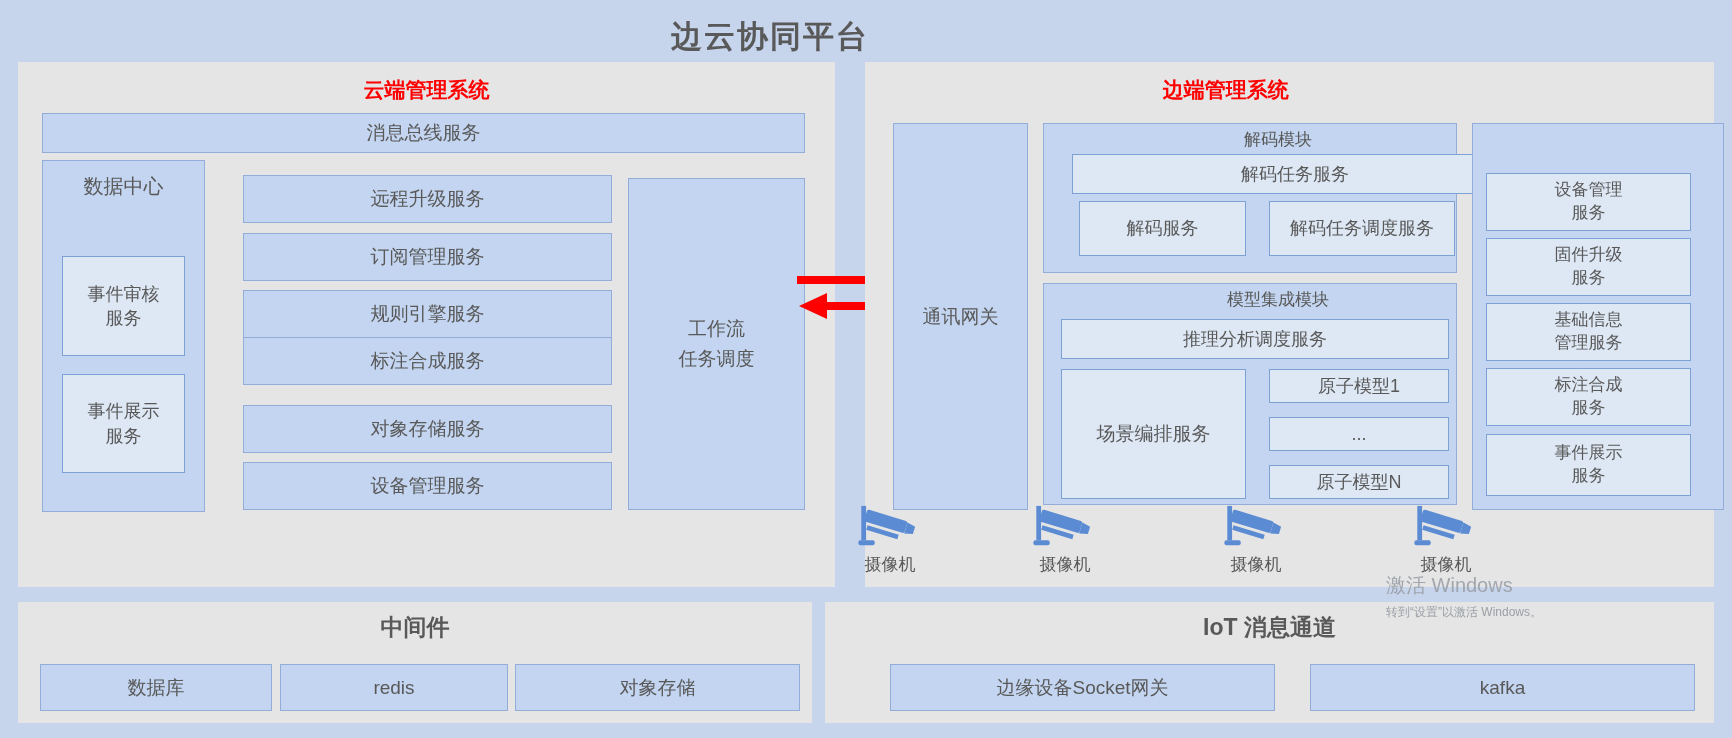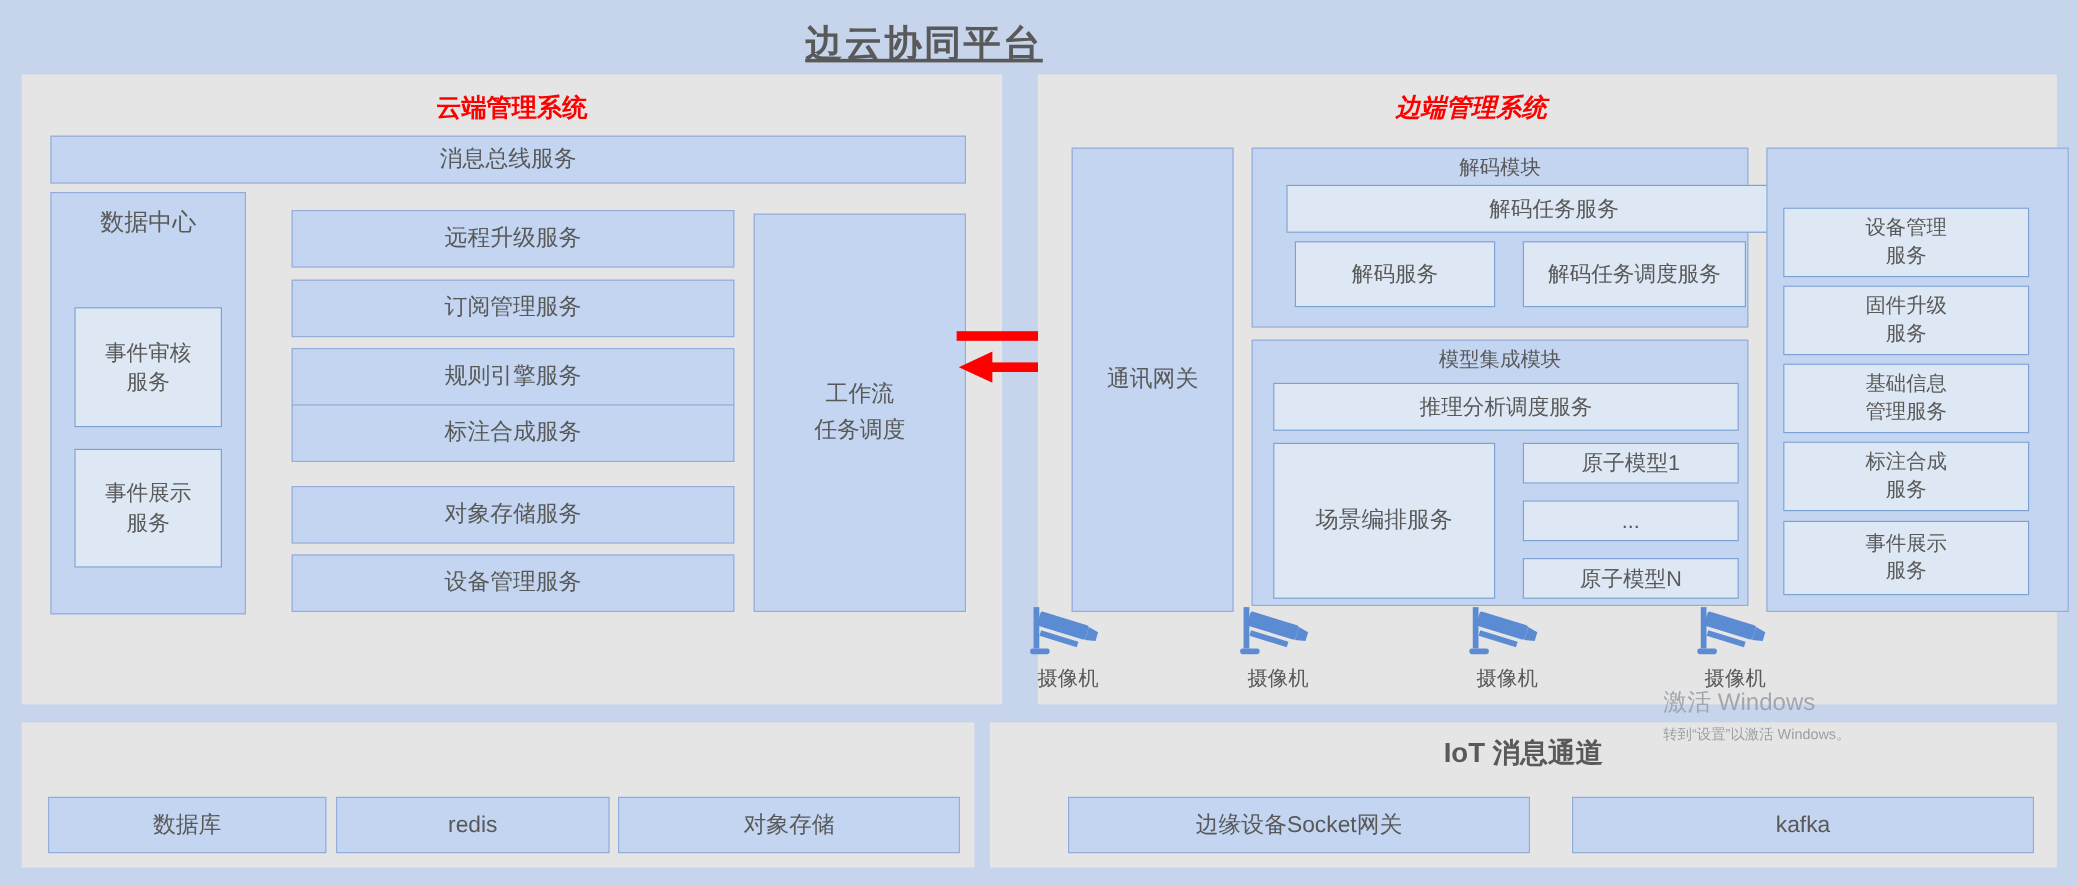--- a/index.html
+++ b/index.html
@@ -1,34 +1,34 @@
 <!DOCTYPE html>
 <html><head>
 <meta charset="utf-8">
 <style>
   html,body{margin:0;padding:0;background:#c6d4ec;font-family:"Liberation Sans","DejaVu Sans",sans-serif;}
   .page{position:relative;width:1732px;height:738px;background:#c6d4ec;overflow:hidden;}
   .page-title{position:absolute;top:16px;left:0;width:1540px;text-align:center;
-    font-size:31px;font-weight:bold;color:#595959;letter-spacing:2px;text-decoration:underline;}
+    font-size:31px;font-weight:bold;color:#595959;letter-spacing:2px;}
   .panel{position:absolute;background:#e5e5e5;}
   .cloud-panel{left:18px;top:62px;width:817px;height:525px;}
   .edge-panel{left:865px;top:62px;width:849px;height:525px;}
   .mw-panel{left:18px;top:602px;width:794px;height:121px;}
   .iot-panel{left:825px;top:602px;width:889px;height:121px;}
   .panel-title{position:absolute;left:0;width:100%;text-align:center;font-weight:bold;}
   .panel-title.red{top:14px;color:#ff0000;font-size:21px;}
-  .panel-title.red.edge-t{width:85%;font-style:italic;}
+  .panel-title.red.edge-t{width:85%;}
   .panel-title.dark{top:10px;color:#595959;font-size:23px;}
   .box{position:absolute;display:flex;align-items:center;justify-content:center;
     text-align:center;color:#595959;font-size:18px;white-space:pre-line;box-sizing:border-box;line-height:1.35;}
   .med{background:#c3d5f0;border:1px solid #94add8;}
   .light{background:#dee8f5;border:1px solid #7ca2d4;}
   .block{display:block;}
   .in-title{position:absolute;top:12px;left:0;width:100%;text-align:center;color:#595959;font-size:20px;}
-  .m-title{position:absolute;top:5px;left:0;width:100%;text-align:center;color:#595959;font-size:17px;}
+  .m-title{position:absolute;top:5px;left:0;width:100%;text-align:center;color:#595959;font-size:17px;padding-left:28px;}
   
   .bus-bar{left:24px;top:51px;width:763px;height:40px;font-size:19px;}
   .data-center{left:24px;top:98px;width:163px;height:352px;}
   .dc-item{left:19px;width:123px;height:100px;}
   .dc-item-1{top:95px;}.dc-item-2{top:213px;height:99px;}
   .svc{left:225px;width:369px;height:48px;font-size:19px;}
   .svc-1{top:113px}.svc-2{top:171px}.svc-3{top:228px}.svc-4{top:275px}.svc-5{top:343px}.svc-6{top:400px}
   .workflow{left:610px;top:116px;width:177px;height:332px;font-size:19px;line-height:1.6;}
   .bottom-bar{left:24px;top:463px;width:763px;height:45px;font-size:19px;}
   
@@ -186,20 +186,21 @@
           </g>
           <rect x="3" y="2" width="5" height="36"></rect>
           <rect x="0" y="38" width="17" height="5" rx="2"></rect>
         </g>
       </svg>
       <div class="cam-label">摄像机</div>
     </div>
   </section>
 
   <section class="panel mw-panel">
+    <div class="panel-title dark">中间件</div>
     <div class="box med mw mw-1">数据库</div>
     <div class="box med mw mw-2">redis</div>
     <div class="box med mw mw-3">对象存储</div>
   </section>
 
   <section class="panel iot-panel">
     <div class="panel-title dark">IoT 消息通道</div>
     <div class="box med iot iot-1">边缘设备Socket网关</div>
     <div class="box med iot iot-2">kafka</div>
   </section>

